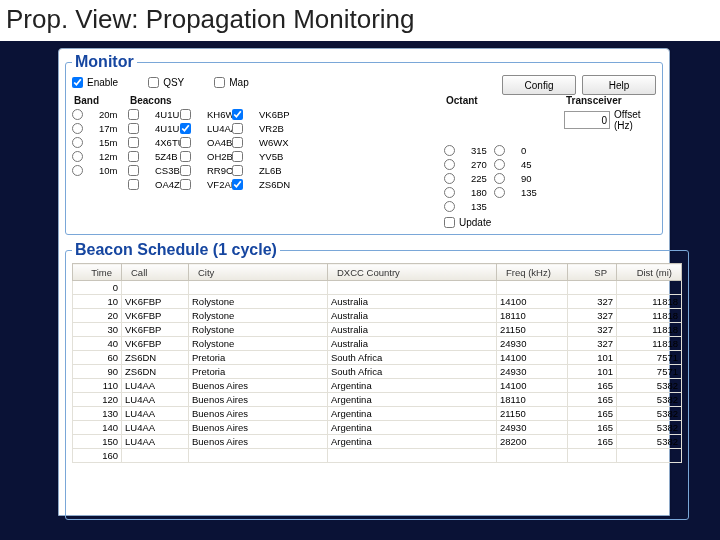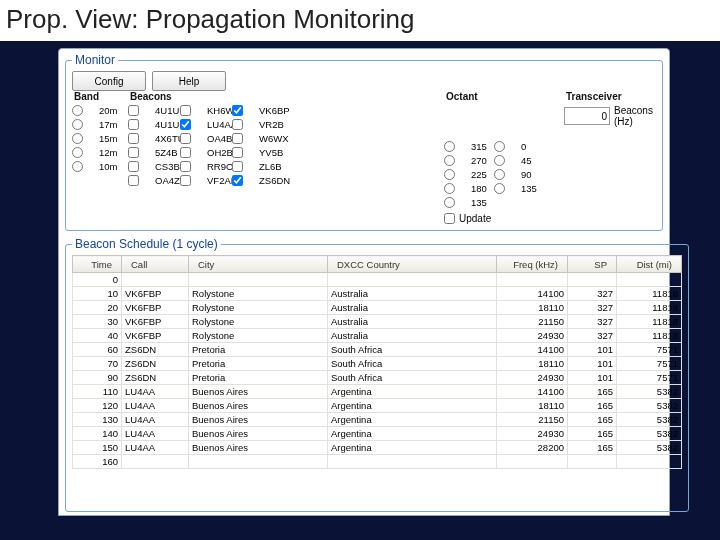--- a/index.html
+++ b/index.html
@@ -7,21 +7,21 @@
   .slide-title-text{padding:4px 6px 6px 6px;font-size:26px;color:#222;}
   .app-frame{position:absolute;left:58px;top:48px;width:610px;height:466px;background:#fff;border:1px solid #8ea9c9;border-radius:4px 4px 0 0;box-shadow:0 0 2px rgba(0,0,0,.3);}
   
   .titlebar{height:22px;background:linear-gradient(#f0f5fb,#dce7f5);border-bottom:1px solid #b8c8db;border-radius:4px 4px 0 0;display:flex;align-items:center;padding:0 4px;font-size:11px;color:#222;}
   .titlebar .appicon{width:14px;height:14px;background:linear-gradient(#6ea4e4,#3a6fb0);border-radius:2px;margin-right:5px;}
   .titlebar .spacer{flex:1;}
   .tb-btn{width:28px;height:16px;border:1px solid #98aabf;border-radius:2px;margin-left:3px;background:linear-gradient(#f8fbff,#dce6f2);display:flex;align-items:center;justify-content:center;font-size:10px;color:#333;}
   .tb-btn.close{background:linear-gradient(#f6d9d9,#e9b4b4);border-color:#c98a8a;color:#8a2d2d;font-weight:bold;}
   .client{padding:4px 6px 0 6px;}
   fieldset{border:1px solid #7aa7d8;border-radius:3px;margin:0 0 6px 0;padding:4px 6px 6px 6px;}
-  legend{color:#1646a0;font-weight:normal;padding:0 3px;font-size:12px;}
+  legend{color:#1646a0;font-weight:bold;padding:0 3px;font-size:16px;}
   .row-top{display:flex;align-items:center;justify-content:space-between;}
   .monitor-row1{display:flex;gap:30px;align-items:center;margin-bottom:6px;}
   .chk{display:inline-flex;align-items:center;gap:4px;}
   .chk input{margin:0;}
   .btn{min-width:48px;height:18px;border:1px solid #8b8b8b;background:linear-gradient(#fefefe,#e6e6e6);border-radius:2px;font-size:10px;padding:0 12px;display:inline-flex;align-items:center;justify-content:center;}
   .btn-row{display:flex;gap:6px;}
   .cols5{display:flex;gap:4px;}
   .subcol{display:flex;flex-direction:column;}
   .subcol .hd{font-weight:bold;font-size:10px;margin-bottom:3px;color:#111;padding-left:2px;}
   .radiolist label,.checklist label{display:flex;gap:16px;height:14px;font-size:9.5px;white-space:nowrap;}
@@ -34,39 +34,53 @@
   .offset-row input{width:40px;height:14px;font-size:10px;text-align:right;border:1px solid #999;}
   
   .sched-wrap{height:250px;overflow:hidden;}
   table{border-collapse:collapse;width:100%;font-size:9.5px;table-layout:fixed;}
   th{background:linear-gradient(#fdfdfd,#ece9e1);border:1px solid #c8c4ba;height:16px;text-align:left;padding:0 9px;font-weight:normal;color:#333;}
   td{border:1px solid #e2e0d8;height:13px;padding:0 3px;line-height:13px;overflow:hidden;white-space:nowrap;}
   .c-time{width:30px;text-align:right;}
   .c-call{width:48px;}
   .c-city{width:120px;}
   .c-dxcc{width:150px;}
-  .c-freq{width:52px;text-align:right;}
+  .c-freq{width:52px;text-align:left;}
   .c-sp{width:30px;text-align:right;}
   .c-dist{width:46px;text-align:right;}
 </style>
 </head>
 <body>
 
 <div class="slide-title-wrap">
   <div class="slide-title-text">Prop. View: Propagation Monitoring</div>
 </div>
 
 <div class="app-frame">
 
   <div class="client">
 
     <fieldset>
       <legend>Monitor</legend>
 
       <div class="row-top">
+        <div class="monitor-row1">
+          <label class="chk">
+            <input type="checkbox" checked="" style="">
+            <span>Enable</span>
+          </label>
+          <label class="chk">
+            <input type="checkbox" style="">
+            <span>QSY</span>
+          </label>
+          <label class="chk">
+            <input type="checkbox" style="">
+            <span>Map</span>
+          </label>
+        </div>
         <div class="btn-row">
           <div class="btn">Config</div>
           <div class="btn">Help</div>
         </div>
       </div>
 
       <div class="cols5">
 
         <div class="subcol band-col">
           <div class="hd">Band</div>
@@ -225,21 +239,21 @@
           <label class="chk" style="margin-top:2px;">
             <input type="checkbox" style="">
             <span>Update</span>
           </label>
         </div>
 
         <div class="subcol trx-col">
           <div class="hd">Transceiver</div>
           <div class="offset-row">
             <input type="text" value="0" style="">
-            <span>Beacons (Hz)</span>
+            <span>Offset (Hz)</span>
           </div>
         </div>
       </div>
     </fieldset>
 
     <fieldset>
       <legend>Beacon Schedule (1 cycle)</legend>
       <div class="sched-wrap">
         <table>
           <thead>
@@ -302,29 +316,20 @@
               <tr>
                 <td class="c-time">60</td>
                 <td class="c-call">ZS6DN</td>
                 <td class="c-city">Pretoria</td>
                 <td class="c-dxcc">South Africa</td>
                 <td class="c-freq">14100</td>
                 <td class="c-sp">101</td>
                 <td class="c-dist">7571</td>
               </tr>
               <tr>
-                <td class="c-time">70</td>
-                <td class="c-call">ZS6DN</td>
-                <td class="c-city">Pretoria</td>
-                <td class="c-dxcc">South Africa</td>
-                <td class="c-freq">18110</td>
-                <td class="c-sp">101</td>
-                <td class="c-dist">7571</td>
-              </tr>
-              <tr>
                 <td class="c-time">90</td>
                 <td class="c-call">ZS6DN</td>
                 <td class="c-city">Pretoria</td>
                 <td class="c-dxcc">South Africa</td>
                 <td class="c-freq">24930</td>
                 <td class="c-sp">101</td>
                 <td class="c-dist">7571</td>
               </tr>
               <tr>
                 <td class="c-time">110</td>

